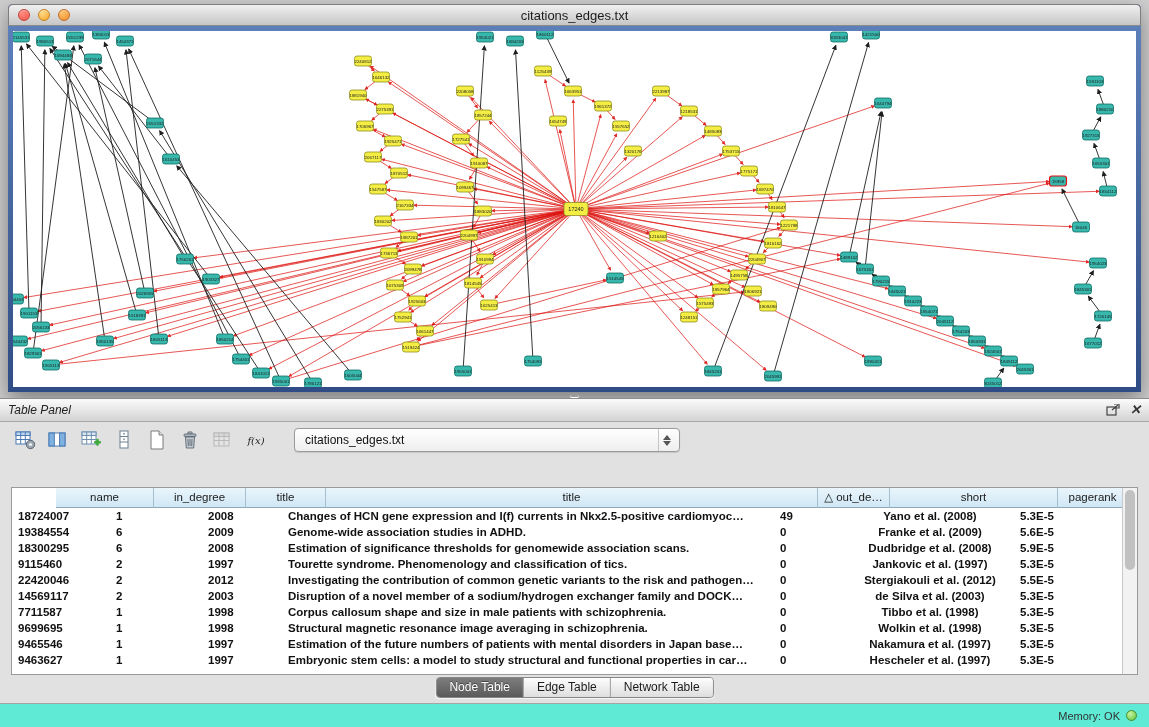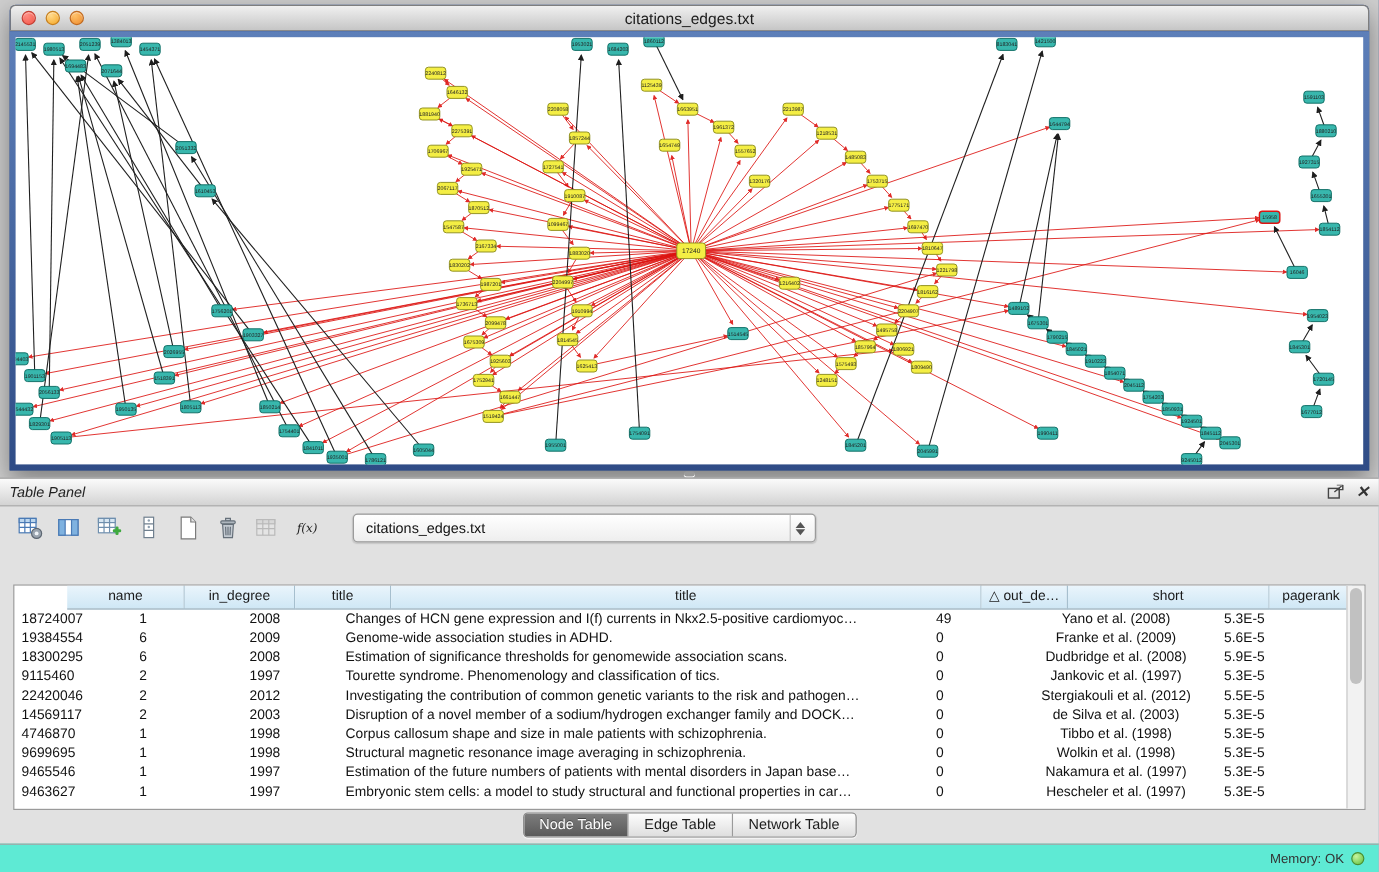--- a/index.html
+++ b/index.html
@@ -79,21 +79,21 @@
     overflow:hidden;
   }
   .thead{display:grid;grid-template-columns:var(--cols);height:20px;margin-right:9px;padding-left:44px;}
   .hcell{
     background:linear-gradient(#eaf5fc,#cfe7f5);
     border-right:1px solid #a6bfce;border-bottom:1px solid #8fa9b8;
     font-size:11.5px;color:#1a1a1a;text-align:center;line-height:19px;
     overflow:hidden;white-space:nowrap;box-sizing:border-box;
   }
   .tbody{margin-right:15px;}
-  .rrow{display:grid;grid-template-columns:var(--cols);height:16px;}
+  .rrow{display:grid;grid-template-columns:var(--cols);height:16px;font-weight:bold;}
   .rcell{
     font-size:11.5px;color:#111;line-height:16px;padding-left:6px;
     overflow:hidden;white-space:nowrap;text-overflow:clip;box-sizing:border-box;
   }
   .rcell.c5{text-align:center;padding-left:0;}
   .vscroll{
     position:absolute;right:0;top:0;width:15px;bottom:0;
     background:#f2f2f2;border-left:1px solid #c9c9c9;box-sizing:border-box;
   }
   .vthumb{position:absolute;left:2px;right:2px;top:2px;height:80px;border-radius:6px;background:#c1c1c1;}
@@ -948,21 +948,21 @@
           <div class="rrow">
             <div class="rcell c0">14569117</div>
             <div class="rcell c1">2</div>
             <div class="rcell c2">2003</div>
             <div class="rcell c3">Disruption of a novel member of a sodium/hydrogen exchanger family and DOCK…</div>
             <div class="rcell c4">0</div>
             <div class="rcell c5">de Silva et al. (2003)</div>
             <div class="rcell c6">5.3E-5</div>
           </div>
           <div class="rrow">
-            <div class="rcell c0">4746870</div>
+            <div class="rcell c0">7711587</div>
             <div class="rcell c1">1</div>
             <div class="rcell c2">1998</div>
             <div class="rcell c3">Corpus callosum shape and size in male patients with schizophrenia.</div>
             <div class="rcell c4">0</div>
             <div class="rcell c5">Tibbo et al. (1998)</div>
             <div class="rcell c6">5.3E-5</div>
           </div>
           <div class="rrow">
             <div class="rcell c0">9699695</div>
             <div class="rcell c1">1</div>

